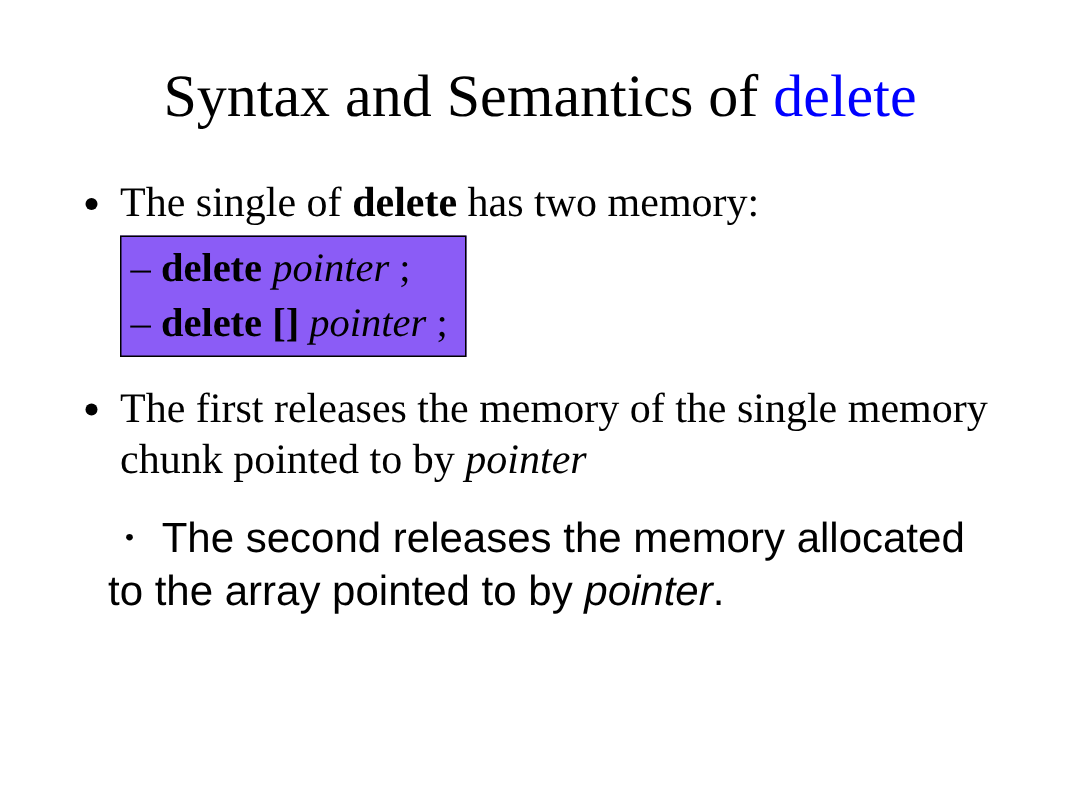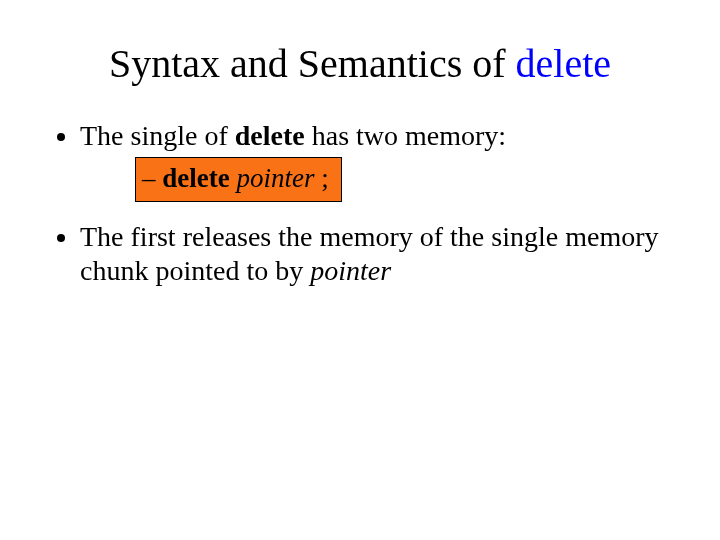--- a/index.html
+++ b/index.html
@@ -35,25 +35,24 @@
   }
   ul.outer > li {
     font-size: 28px;
     line-height: 1.22;
     margin-bottom: 18px;
   }
   .bold { font-weight: bold; }
   .italic { font-style: italic; }
   .hl-box {
     display: inline-block;
-    background: #f97316;
+    background: #8b5cf6;
     border: 1px solid #000;
     padding: 2px 12px 4px 6px;
     margin-top: 4px;
-    margin-left: 55px;
     line-height: 1.35;
   }
   .hl-box .row {
     display: block;
     font-size: 27px;
   }
   .hl-box .dash {
     display: inline;
   }
   .li-sans {
@@ -76,23 +75,29 @@
 
   <ul class="outer">
 
     <li>
       <span>The single of </span><span class="bold">delete</span><span> has two memory:</span>
       <br>
       <span class="hl-box">
         <span class="row">
           <span class="dash">– </span><span class="bold">delete</span><span> </span><span class="italic">pointer</span><span> ;</span>
         </span>
+        <span class="row">
+          <span class="dash">– </span><span class="bold">delete []</span><span> </span><span class="italic">pointer</span><span> ;</span>
+        </span>
       </span>
     </li>
 
     <li>
       <span>The first releases the memory of the single memory chunk pointed to by </span><span class="italic">pointer</span>
     </li>
 
+    <li class="li-sans" style="list-style:none; padding-left:0; margin-left:-8px;">
+      <span>・</span><span> The second releases the memory allocated to the array pointed to by </span><span class="sans-italic">pointer</span><span>.</span>
+    </li>
 
   </ul>
 
 </div>
 
 </body></html>

